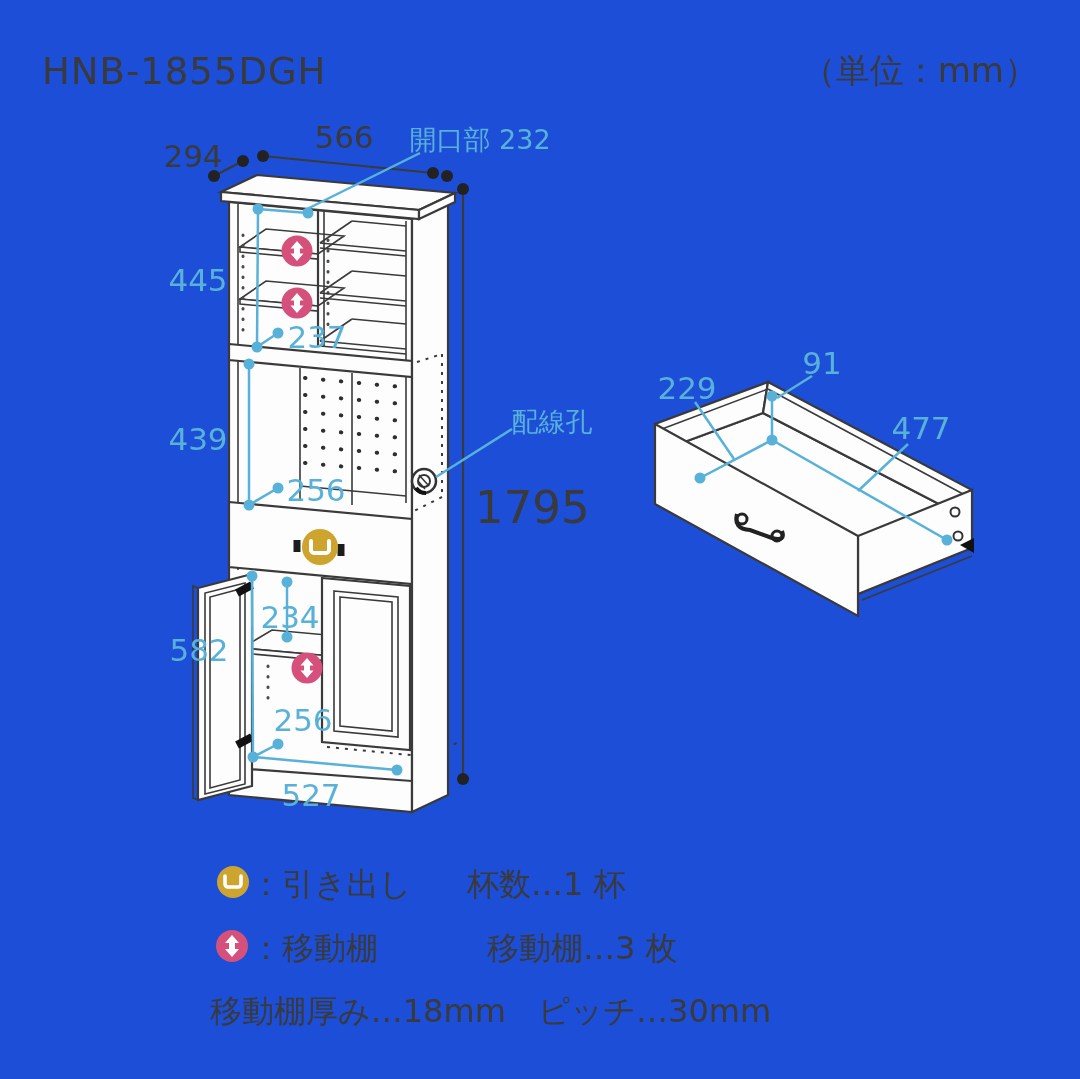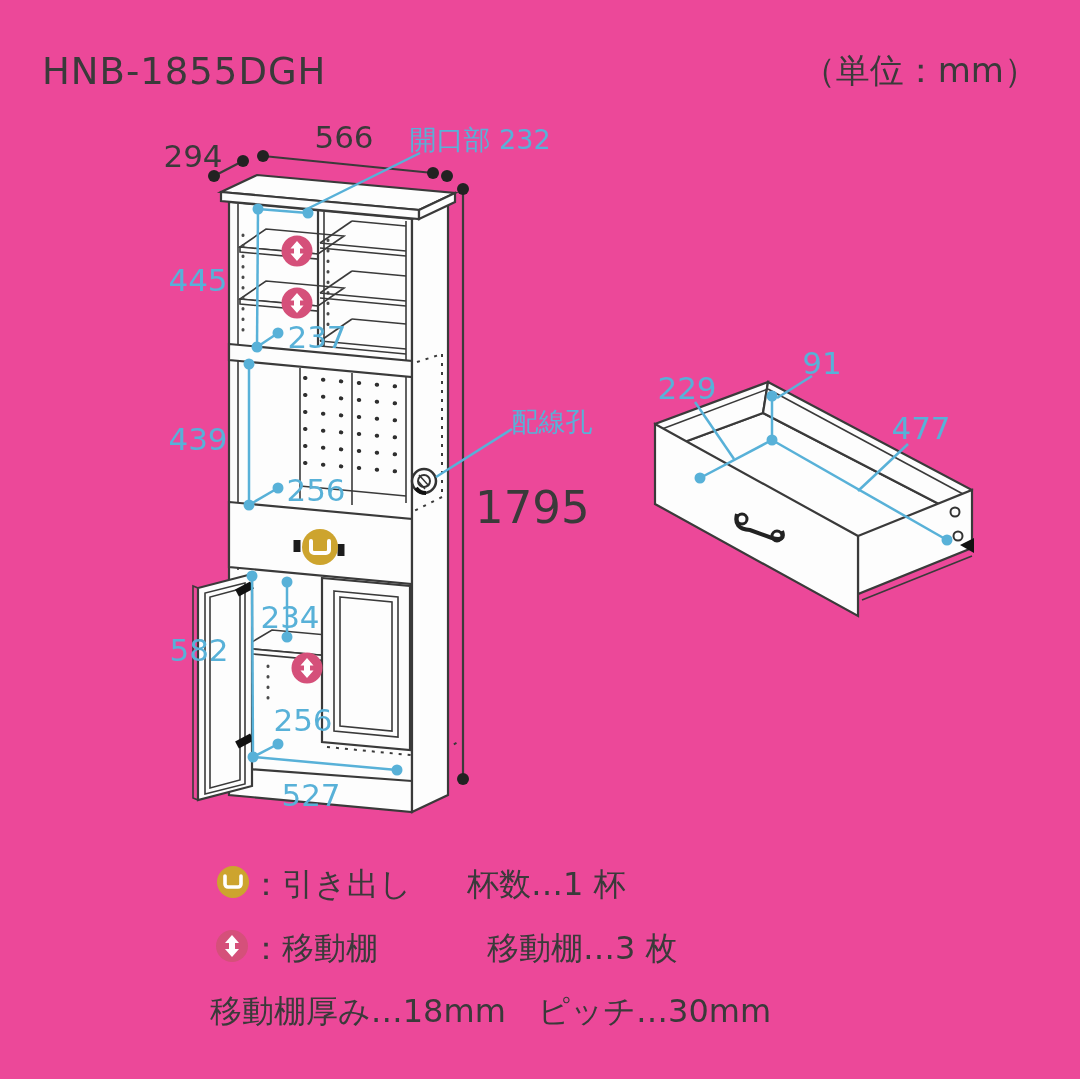--- a/index.html
+++ b/index.html
@@ -1,16 +1,16 @@
 <!DOCTYPE html>
 <html><head>
 <meta charset="utf-8">
 <style>
   html,body{margin:0;padding:0;background:#ffffff;}
-  .page{position:relative;width:1080px;height:1079px;background:#ec4899;overflow:hidden;
+  .page{position:relative;width:1080px;height:1079px;background:#1d4ed8;overflow:hidden;
         font-family:"DejaVu Sans","Liberation Sans",sans-serif;}
   svg{display:block;}
   text{font-family:"DejaVu Sans","Liberation Sans",sans-serif;fill:#3a3a3a;}
   .t-title{font-size:37px;letter-spacing:1px;}
   .t-unit{font-size:34px;}
   .t-dim{font-size:31px;}
   .t-dim-big{font-size:45px;}
   .t-cyan{fill:#58b1d8;}
   .t-callout{font-size:27px;fill:#58b1d8;}
   .t-legend{font-size:32px;}

